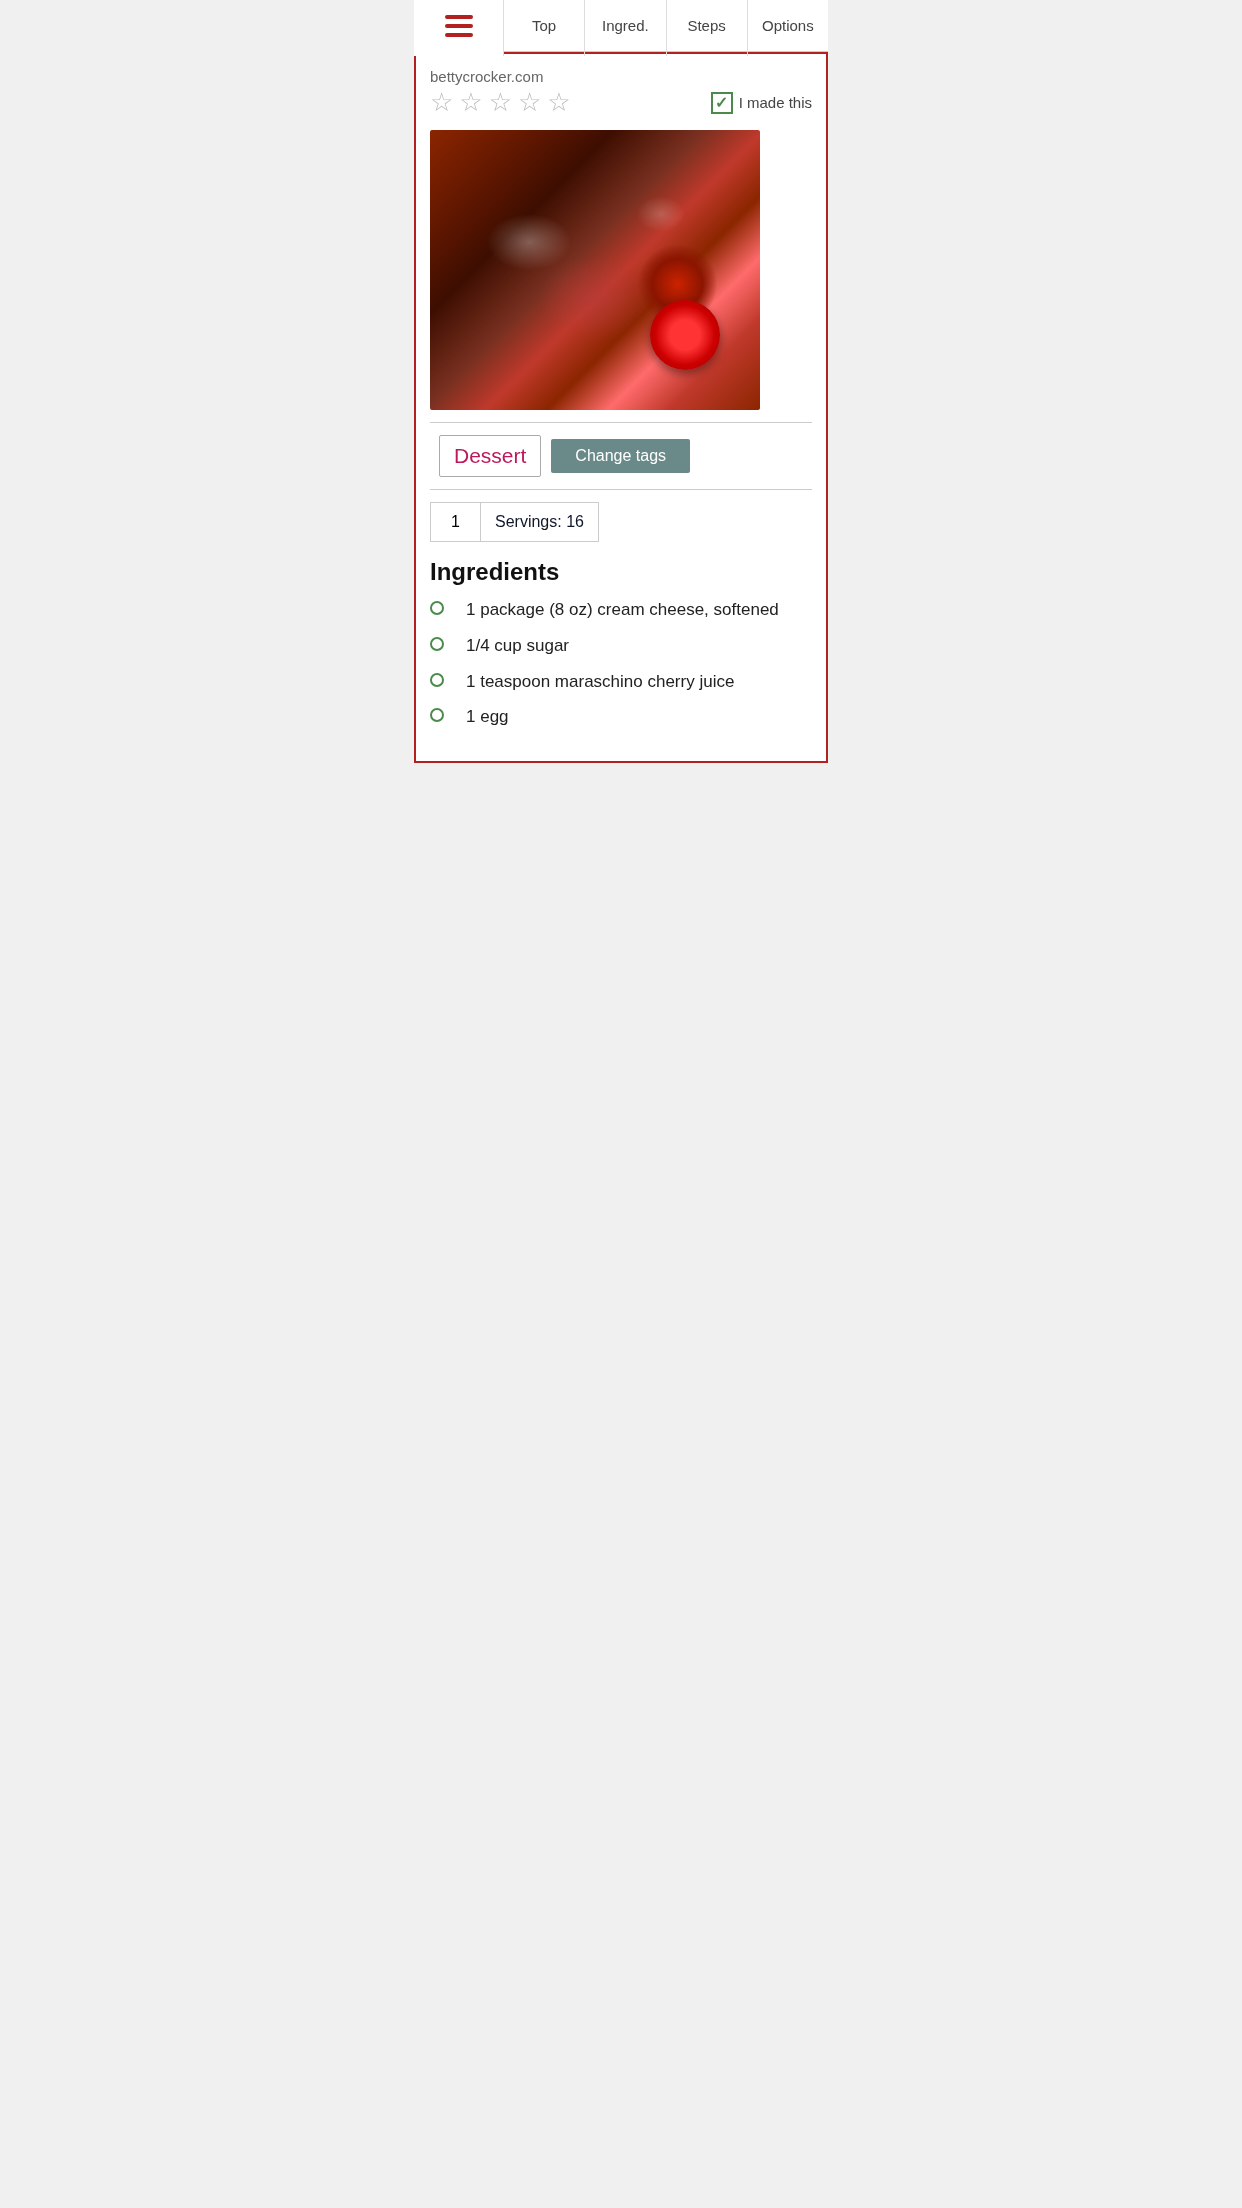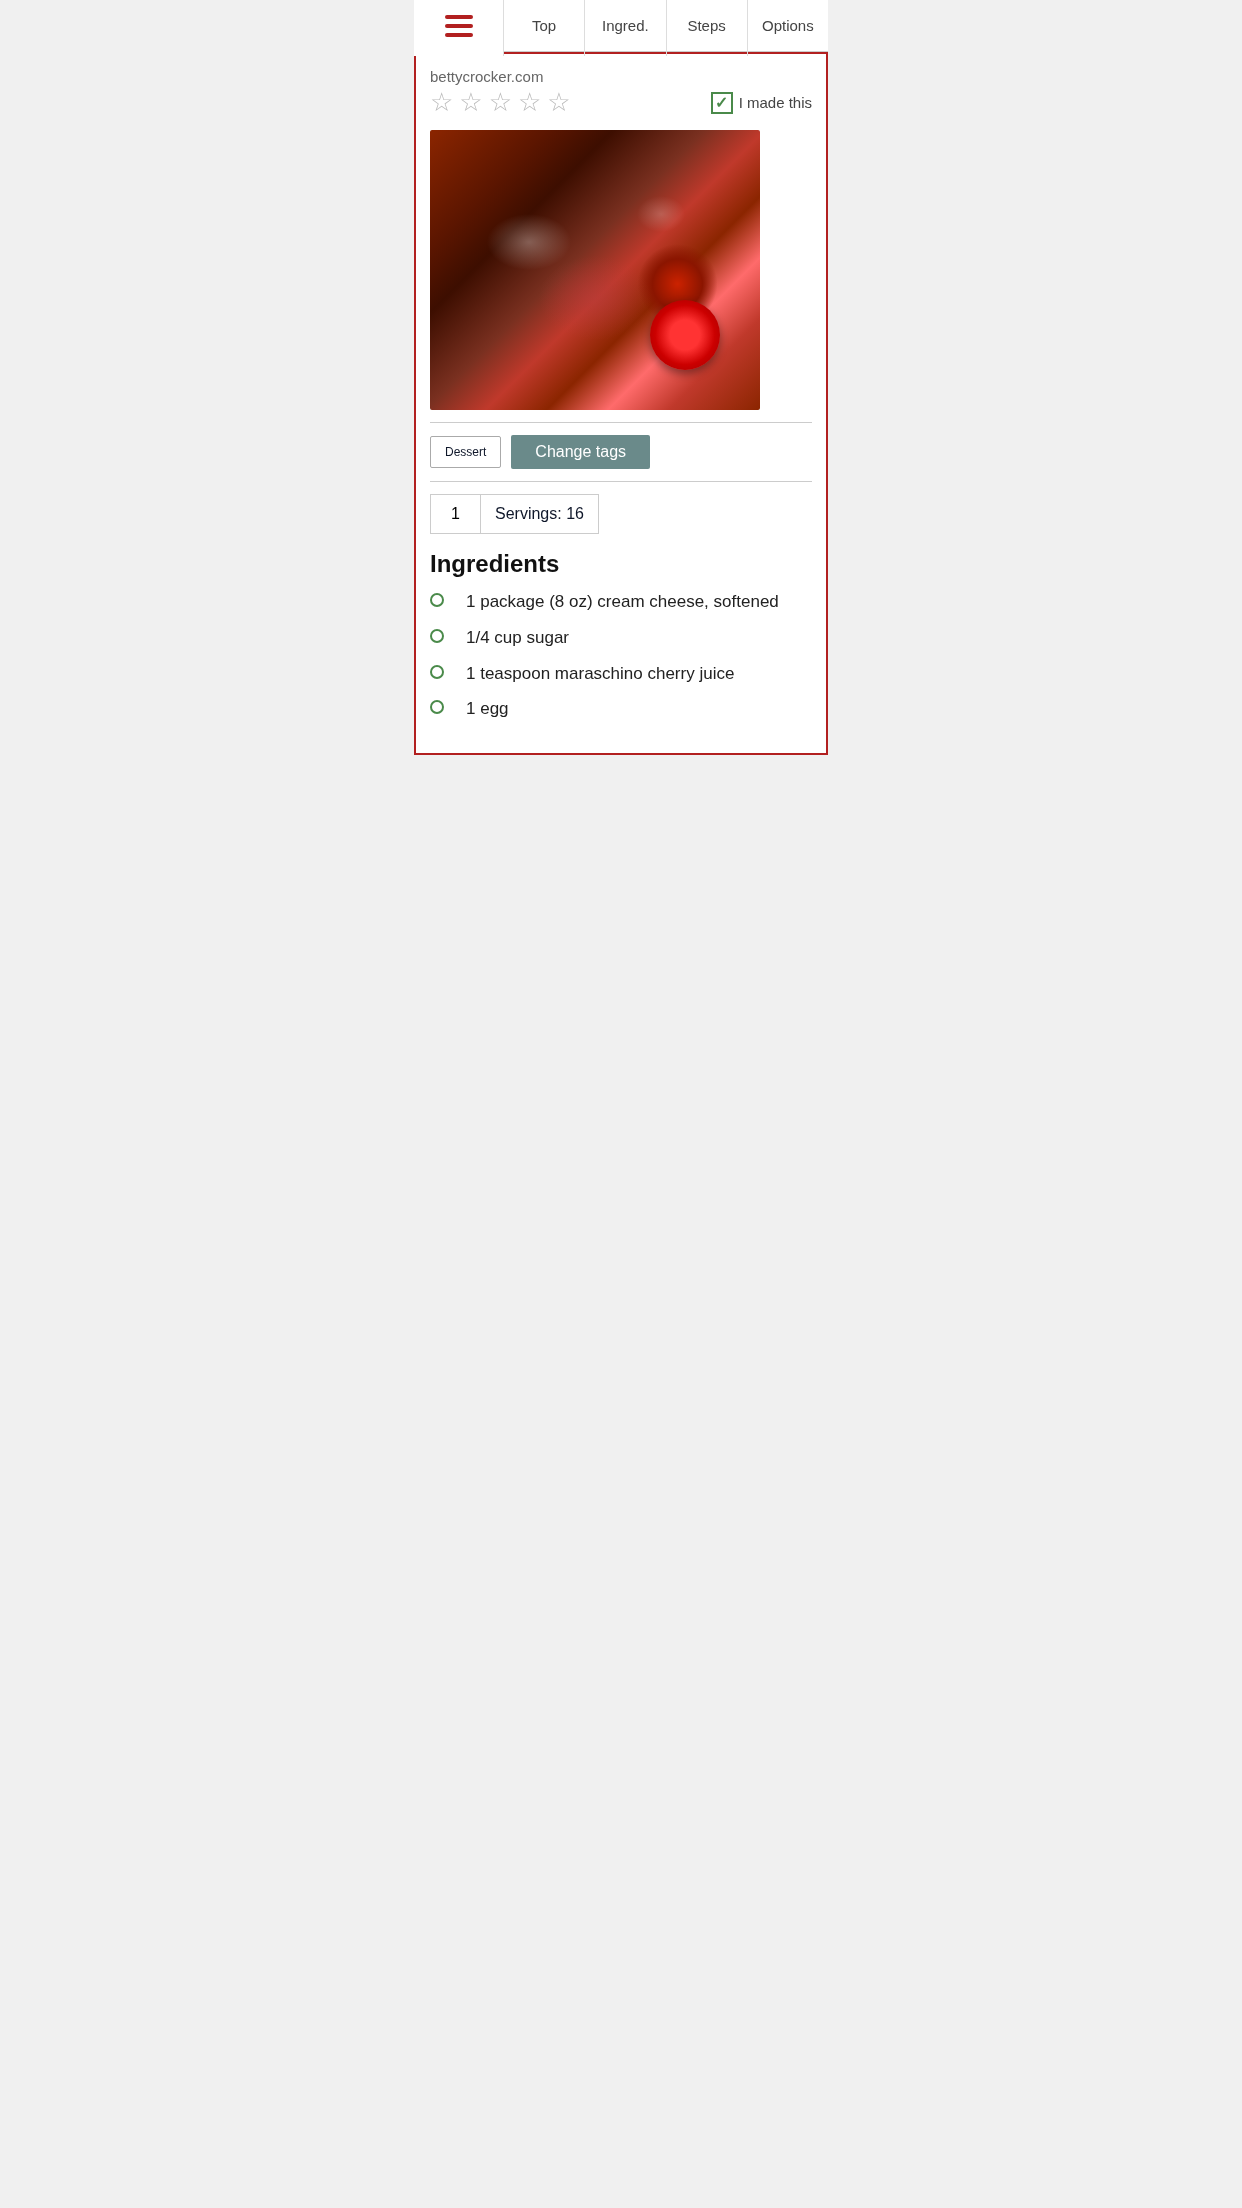--- a/index.html
+++ b/index.html
@@ -201,25 +201,26 @@
     
     .tags-row {
       display: flex;
       align-items: center;
       gap: 10px;
       margin-bottom: 10px;
     }
     .tag-label {
       border: 1px solid #aaa;
       padding: 8px 14px;
-      font-size: 12px;
-      color: #0f172a;
+      font-size: 21px;
+      color: #be185d;
       background: #fff;
       cursor: pointer;
       border-radius: 2px;
+      margin-left: 9px;
     }
     .change-tags-btn {
       background: #6a8a8a;
       color: #fff;
       padding: 8px 24px;
       font-size: 16px;
       cursor: pointer;
       border-radius: 2px;
       border: none;
     }

